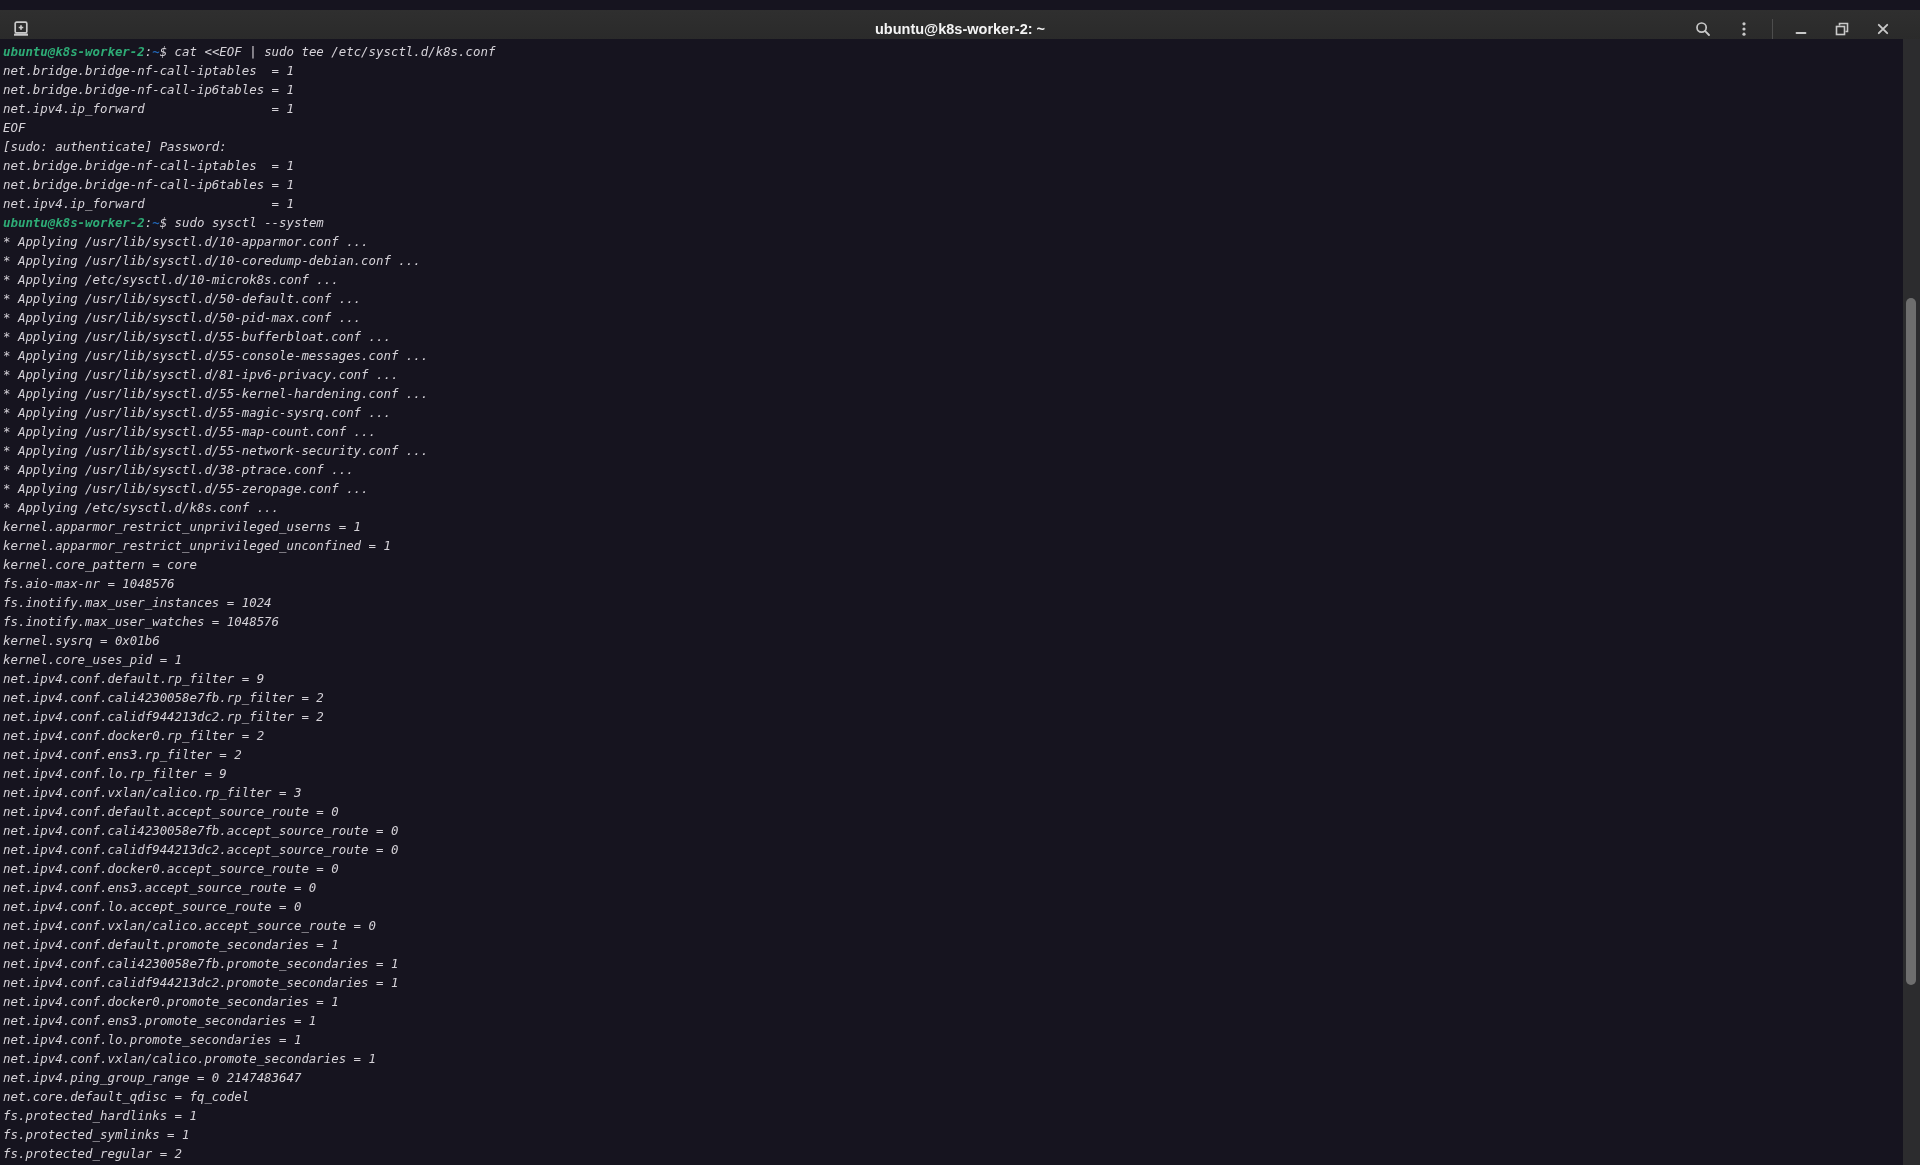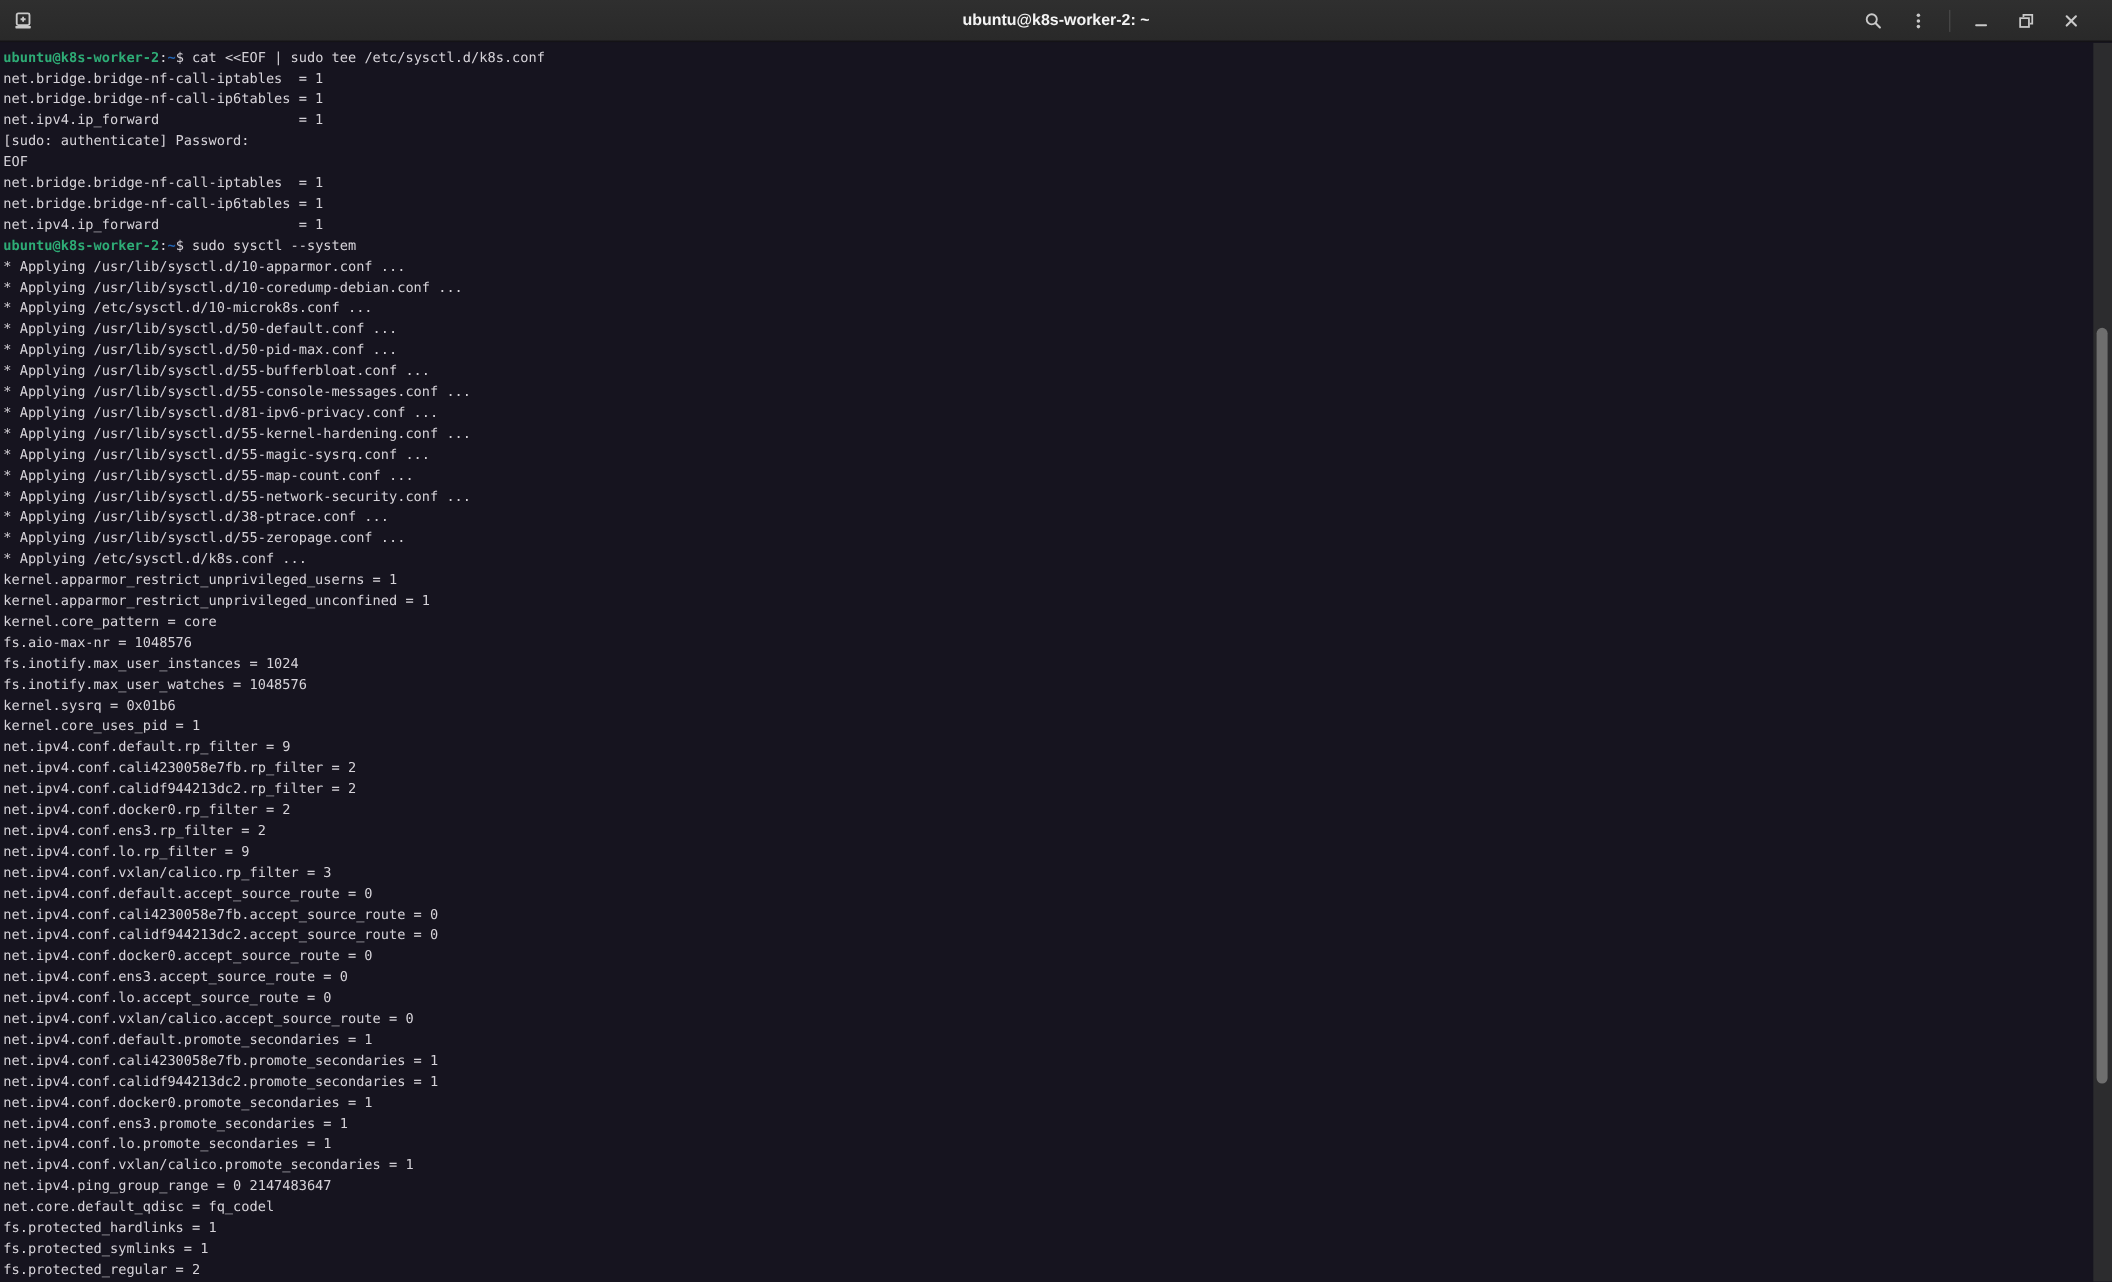--- a/index.html
+++ b/index.html
@@ -3,21 +3,21 @@
 <meta charset="utf-8">
 <style>
   html,body{margin:0;padding:0;}
   body{
     width:1920px;height:1165px;overflow:hidden;position:relative;
     background:var(--term-bg,#16141f);
     font-family:"Liberation Sans",sans-serif;
   }
   
   .titlebar{
-    position:absolute;top:0;left:0;right:0;height:38px;
+    position:absolute;top:10px;left:0;right:0;height:38px;
     background:linear-gradient(#2f2f2f,#292929);
     border-bottom:1px solid #151515;
     display:flex;align-items:center;
     box-sizing:border-box;
   }
   .app-icon{
     position:absolute;left:12px;top:10px;width:18px;height:18px;
     display:flex;align-items:center;justify-content:center;
   }
   .win-title{
@@ -41,20 +41,21 @@
   
   .terminal{
     position:absolute;top:39px;left:0;right:0;bottom:0;
     background:var(--term-bg,#16141f);
     padding:3px 0 0 3px;
     font-family:"DejaVu Sans Mono","Liberation Mono",monospace;
     font-size:12.4px;
     color:var(--term-fg,#d6d3d9);
     overflow:hidden;
     box-sizing:border-box;
+    font-style:italic;
   }
   .line{height:19px;line-height:19px;white-space:pre;}
   .c-fg{color:var(--term-fg,#d6d3d9);}
   .c-green{color:var(--prompt-green,#2eac76);font-weight:700;}
   .c-blue{color:var(--prompt-blue,#2265b4);font-weight:700;}
   
   .sb-track{
     position:absolute;top:39px;right:0;bottom:0;width:17px;
     background:var(--sb-track,#2c2c2e);
   }
@@ -122,22 +123,22 @@
       </span>
     </button>
   </div>
 </div>
 
 <div class="terminal">
     <div class="line"><span class="c-green">ubuntu@k8s-worker-2</span><span class="c-fg">:</span><span class="c-blue">~</span><span class="c-fg">$ </span><span class="c-fg">cat &lt;&lt;EOF | sudo tee /etc/sysctl.d/k8s.conf</span></div>
     <div class="line"><span class="c-fg">net.bridge.bridge-nf-call-iptables  = 1</span></div>
     <div class="line"><span class="c-fg">net.bridge.bridge-nf-call-ip6tables = 1</span></div>
     <div class="line"><span class="c-fg">net.ipv4.ip_forward                 = 1</span></div>
+    <div class="line"><span class="c-fg">EOF</span></div>
     <div class="line"><span class="c-fg">[sudo: authenticate] Password: </span></div>
-    <div class="line"><span class="c-fg">EOF</span></div>
     <div class="line"><span class="c-fg">net.bridge.bridge-nf-call-iptables  = 1</span></div>
     <div class="line"><span class="c-fg">net.bridge.bridge-nf-call-ip6tables = 1</span></div>
     <div class="line"><span class="c-fg">net.ipv4.ip_forward                 = 1</span></div>
     <div class="line"><span class="c-green">ubuntu@k8s-worker-2</span><span class="c-fg">:</span><span class="c-blue">~</span><span class="c-fg">$ </span><span class="c-fg">sudo sysctl --system</span></div>
     <div class="line"><span class="c-fg">* Applying /usr/lib/sysctl.d/10-apparmor.conf ...</span></div>
     <div class="line"><span class="c-fg">* Applying /usr/lib/sysctl.d/10-coredump-debian.conf ...</span></div>
     <div class="line"><span class="c-fg">* Applying /etc/sysctl.d/10-microk8s.conf ...</span></div>
     <div class="line"><span class="c-fg">* Applying /usr/lib/sysctl.d/50-default.conf ...</span></div>
     <div class="line"><span class="c-fg">* Applying /usr/lib/sysctl.d/50-pid-max.conf ...</span></div>
     <div class="line"><span class="c-fg">* Applying /usr/lib/sysctl.d/55-bufferbloat.conf ...</span></div>

